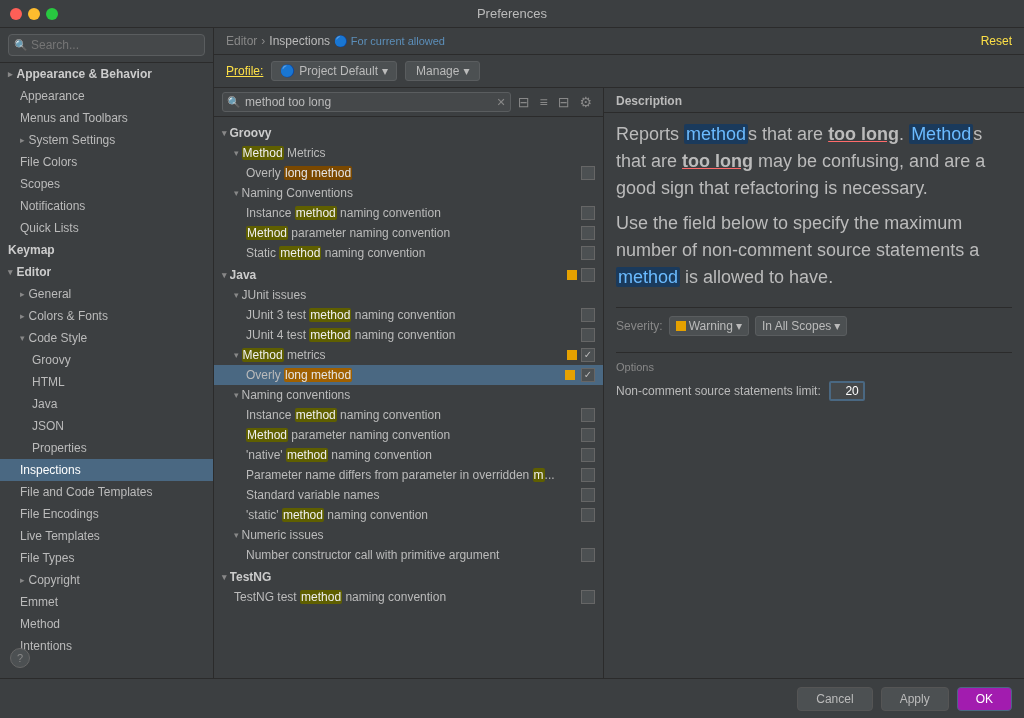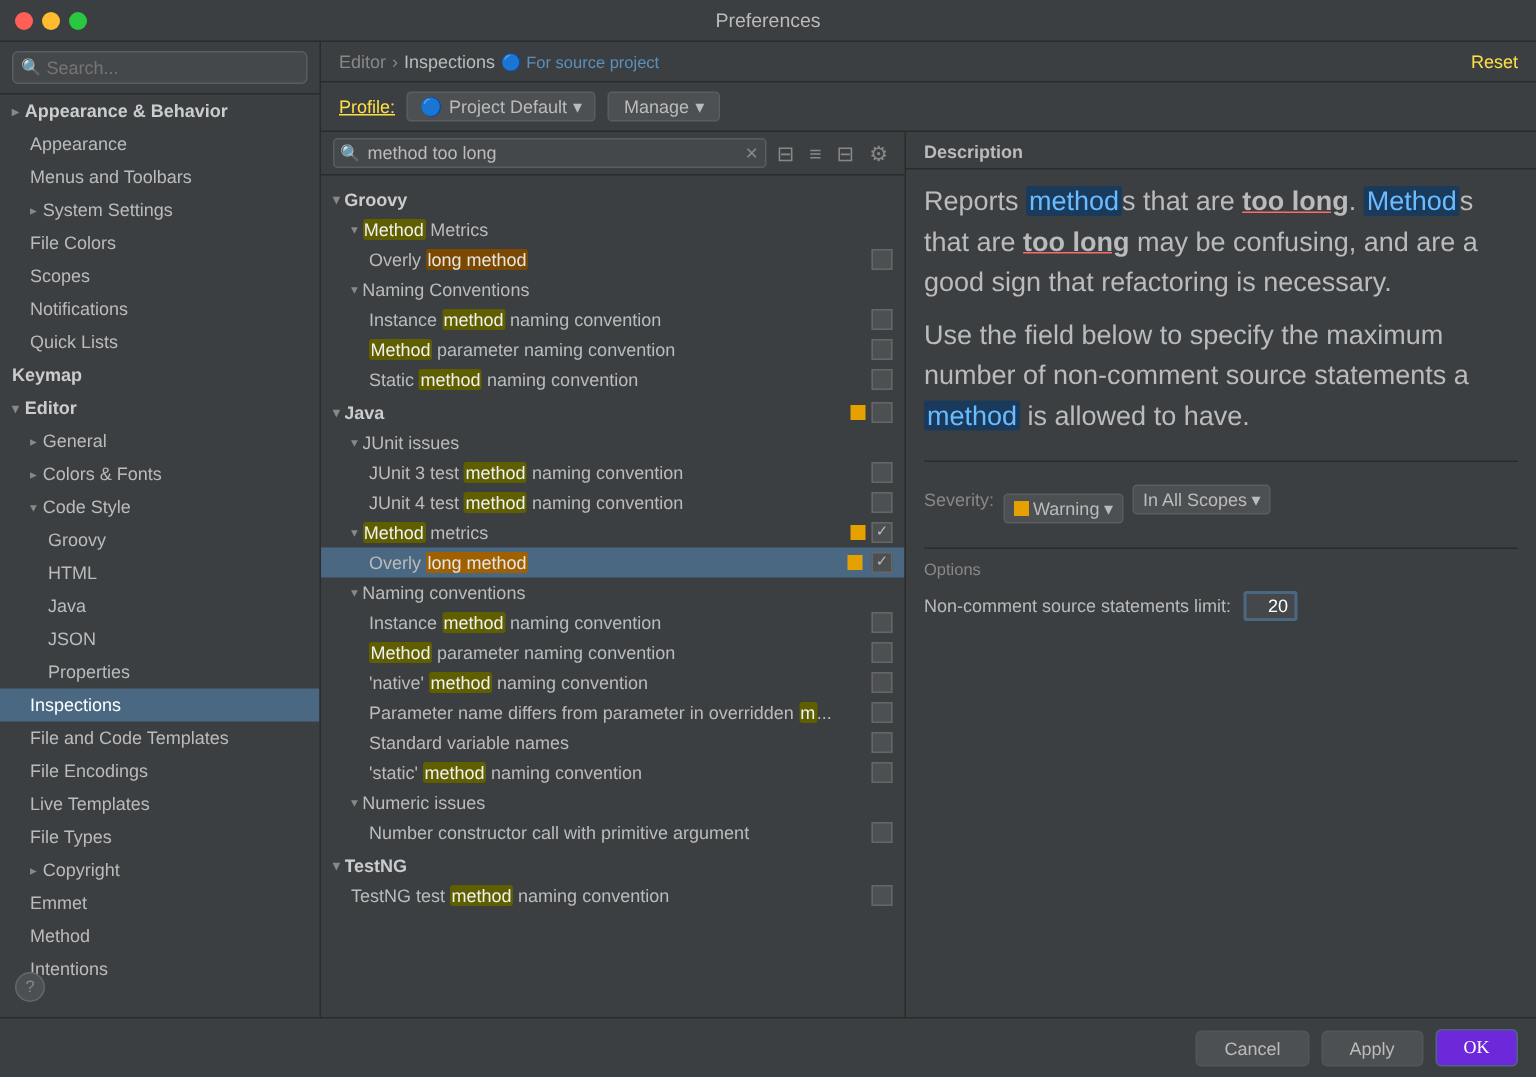--- a/index.html
+++ b/index.html
@@ -368,21 +368,20 @@
       background: #4c5052;
       border: 1px solid #5a5d5f;
       border-radius: 3px;
       padding: 2px 6px;
       color: #bbbbbb;
       cursor: pointer;
       display: flex;
       align-items: center;
       gap: 3px;
       font-size: 12px;
-      margin-top: 13px;
     }
     .severity-dot {
       width: 10px;
       height: 10px;
       background: #e5a100;
       display: inline-block;
     }
     .scope-dropdown {
       background: #4c5052;
       border: 1px solid #5a5d5f;
@@ -429,24 +428,23 @@
     .btn {
       padding: 4px 18px;
       border-radius: 4px;
       font-size: 12px;
       cursor: pointer;
       border: 1px solid #555;
       background: #4c5052;
       color: #bbbbbb;
     }
     .btn-primary {
-      background: #6d28d9;
+      background: #a21caf;
       border-color: #4a6882;
       color: #ffffff;
-      font-family: Liberation Serif, serif;
     }
 
     .help-btn {
       position: absolute;
       bottom: 10px;
       left: 10px;
       width: 20px;
       height: 20px;
       border-radius: 50%;
       border: 1px solid #666;
@@ -528,21 +526,21 @@
     </div>
   </div>
 
   <div class="content-area">
 
     <div class="content-header">
       <div class="breadcrumb">
         <span>Editor</span>
         <span>›</span>
         <span class="breadcrumb-current">Inspections</span>
-        <span class="breadcrumb-project">🔵 For source project</span>
+        <span class="breadcrumb-project">🔵 For current allowed</span>
       </div>
       <span class="reset-link">Reset</span>
     </div>
 
     <div class="profile-bar">
       <span class="profile-label">Profile:</span>
       <div class="profile-dropdown">
         <span>🔵</span>
         <span>Project Default</span>
         <span>▾</span>

